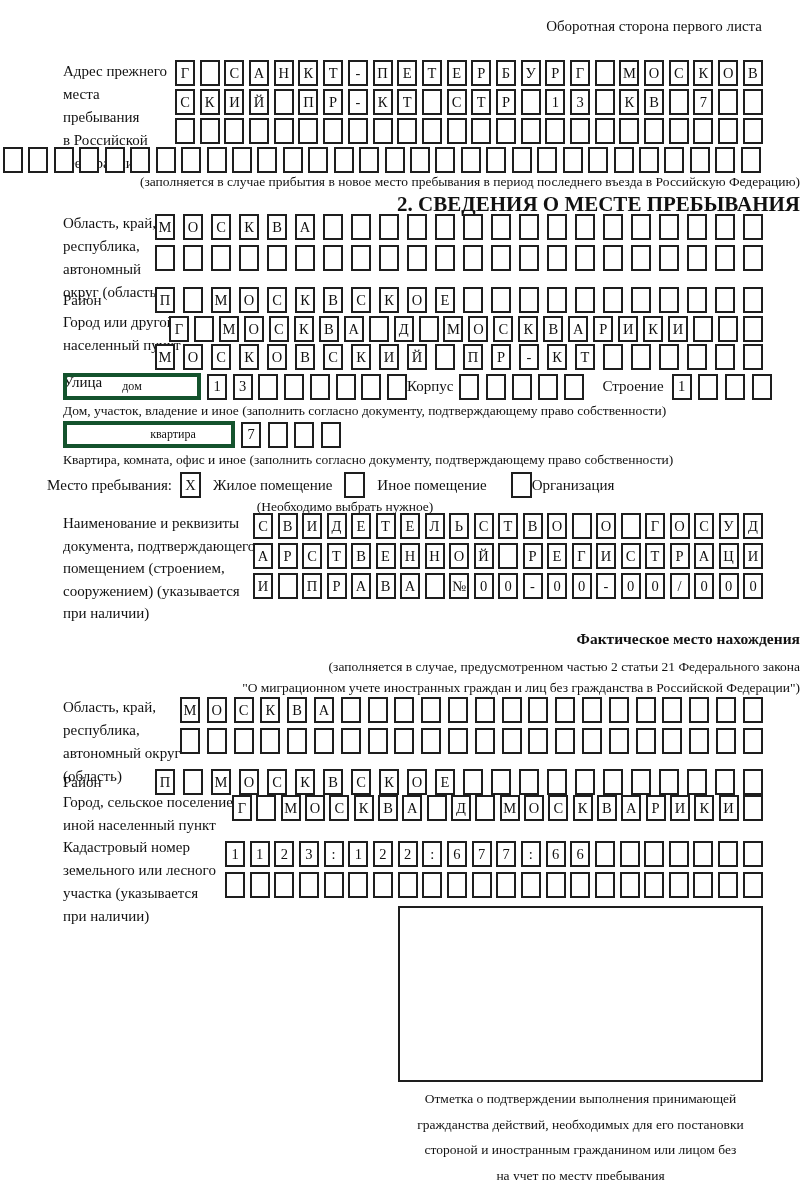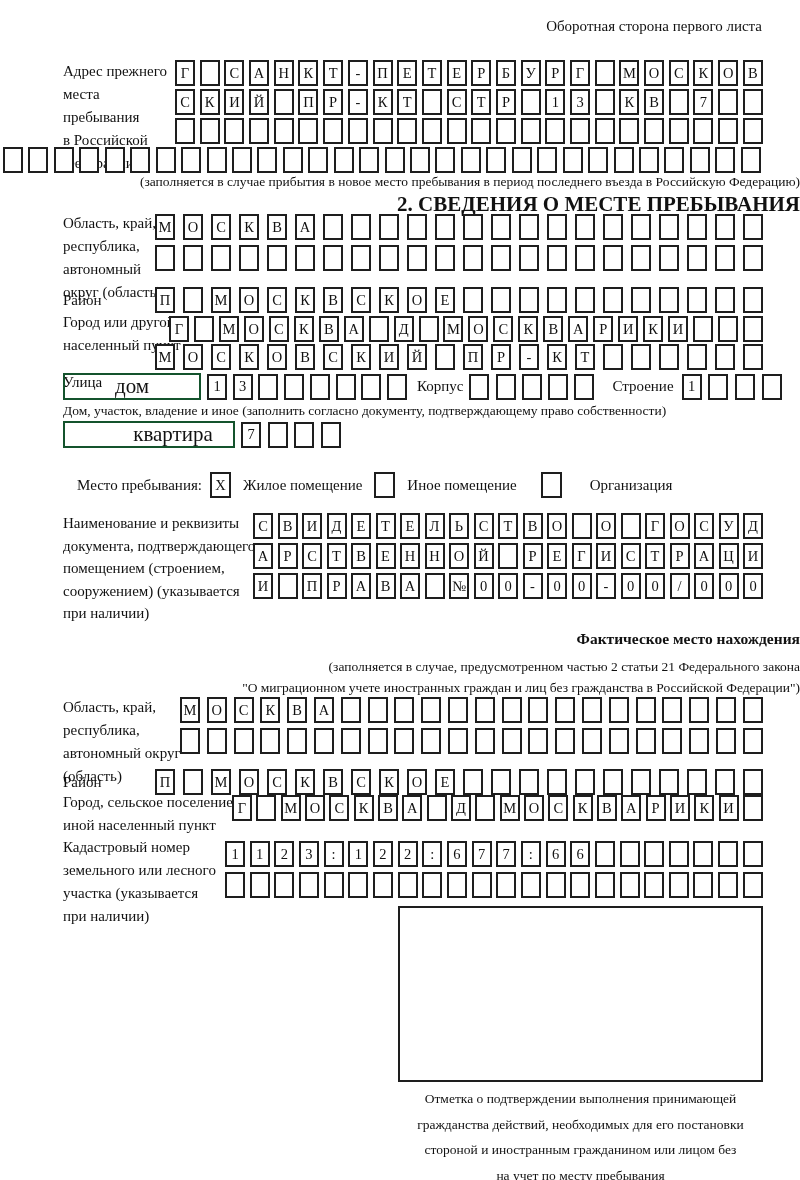--- a/index.html
+++ b/index.html
@@ -8,22 +8,22 @@
   .abs{position:absolute;}
   .hnote{font-size:15px;}
   .lbl{font-size:15px;line-height:23px;}
   .note{font-size:13.5px;}
   .title{font-size:21px;font-weight:bold;text-align:center;}
   .center{left:0;width:800px;text-align:right;}
   .cellrow{display:flex;justify-content:space-between;}
   .cell{width:20px;height:26px;border:2px solid #1e1e1e;box-sizing:border-box;
         display:flex;align-items:center;justify-content:center;
         font-size:14.5px;line-height:1;background:#fff;}
-  .labelbox{border:2px solid #14532d;box-sizing:border-box;height:27px;
-        display:flex;align-items:center;justify-content:center;font-size:21px;}
+  .labelbox{border:4px solid #14532d;box-sizing:border-box;height:27px;
+        display:flex;align-items:center;justify-content:center;font-size:12px;}
   .inlinerow{display:flex;align-items:center;}
   .chk{width:21px;height:26px;border:2px solid #1e1e1e;box-sizing:border-box;
         display:flex;align-items:center;justify-content:center;font-size:14.5px;flex:none;}
   .mesto-txt{font-size:15px;white-space:nowrap;}
   .stampbox{border:2px solid #1e1e1e;box-sizing:border-box;background:#fff;}
   .caption{font-size:13.5px;line-height:25.5px;text-align:center;}
   .subline{font-size:13.5px;line-height:21px;}
 </style>
 </head>
 <body>
@@ -295,21 +295,21 @@
     <div class="cellrow" style="width:200px;margin-left:6px;flex:none;">
         <span class="cell">1</span>
         <span class="cell">3</span>
         <span class="cell"></span>
         <span class="cell"></span>
         <span class="cell"></span>
         <span class="cell"></span>
         <span class="cell"></span>
         <span class="cell"></span>
       </div>
-    <div class="mesto-txt" style="margin-left:10px;">Корпус</div>
+    <div class="mesto-txt" style="">Корпус</div>
     <div class="cellrow" style="width:125px;margin-left:6px;flex:none;">
         <span class="cell"></span>
         <span class="cell"></span>
         <span class="cell"></span>
         <span class="cell"></span>
         <span class="cell"></span>
       </div>
     <div class="mesto-txt" style="margin-left:18px;">Строение</div>
     <div class="cellrow" style="width:100px;margin-left:8px;flex:none;">
         <span class="cell">1</span>
@@ -322,30 +322,32 @@
 
   <div class="abs inlinerow" style="left:63px;top:421px;">
     <div class="labelbox" style="width:172px;flex:none;padding-left:48px;">квартира</div>
     <div class="cellrow" style="width:100px;margin-left:6px;flex:none;">
         <span class="cell">7</span>
         <span class="cell"></span>
         <span class="cell"></span>
         <span class="cell"></span>
       </div>
   </div>
-
-  <div class="abs inlinerow" style="left:77px;top:472px;">
+  <div class="abs note" style="left:63px;top:452px;">Квартира, комната, офис и иное (заполнить согласно документу, подтверждающему право собственности)</div>
+
+  <div class="abs inlinerow" style="left:47px;top:472px;">
     <span class="mesto-txt">Место пребывания:</span>
     <span class="chk" style="margin-left:8px;">X</span>
     <span class="mesto-txt" style="margin-left:12px;">Жилое помещение</span>
     <span class="chk" style="margin-left:12px;"></span>
     <span class="mesto-txt" style="margin-left:12px;">Иное помещение</span>
     <span class="chk" style="margin-left:24px;"></span>
-    <span class="mesto-txt" style="margin-left:28px;">Организация</span>
+    <span class="mesto-txt" style="">Организация</span>
   </div>
+  <div class="abs note" style="left:170px;top:499px;width:350px;text-align:center;">(Необходимо выбрать нужное)</div>
 
   <div class="abs lbl" style="left:63px;top:512px;width:200px;line-height:22.5px;">
       <div>Наименование и реквизиты</div>
       <div>документа, подтверждающего</div>
       <div>помещением (строением,</div>
       <div>сооружением) (указывается</div>
       <div>при наличии)</div>
     </div>
   <div class="abs cellrow" style="left:253px;top:513px;width:510px;">
       <span class="cell">С</span>

